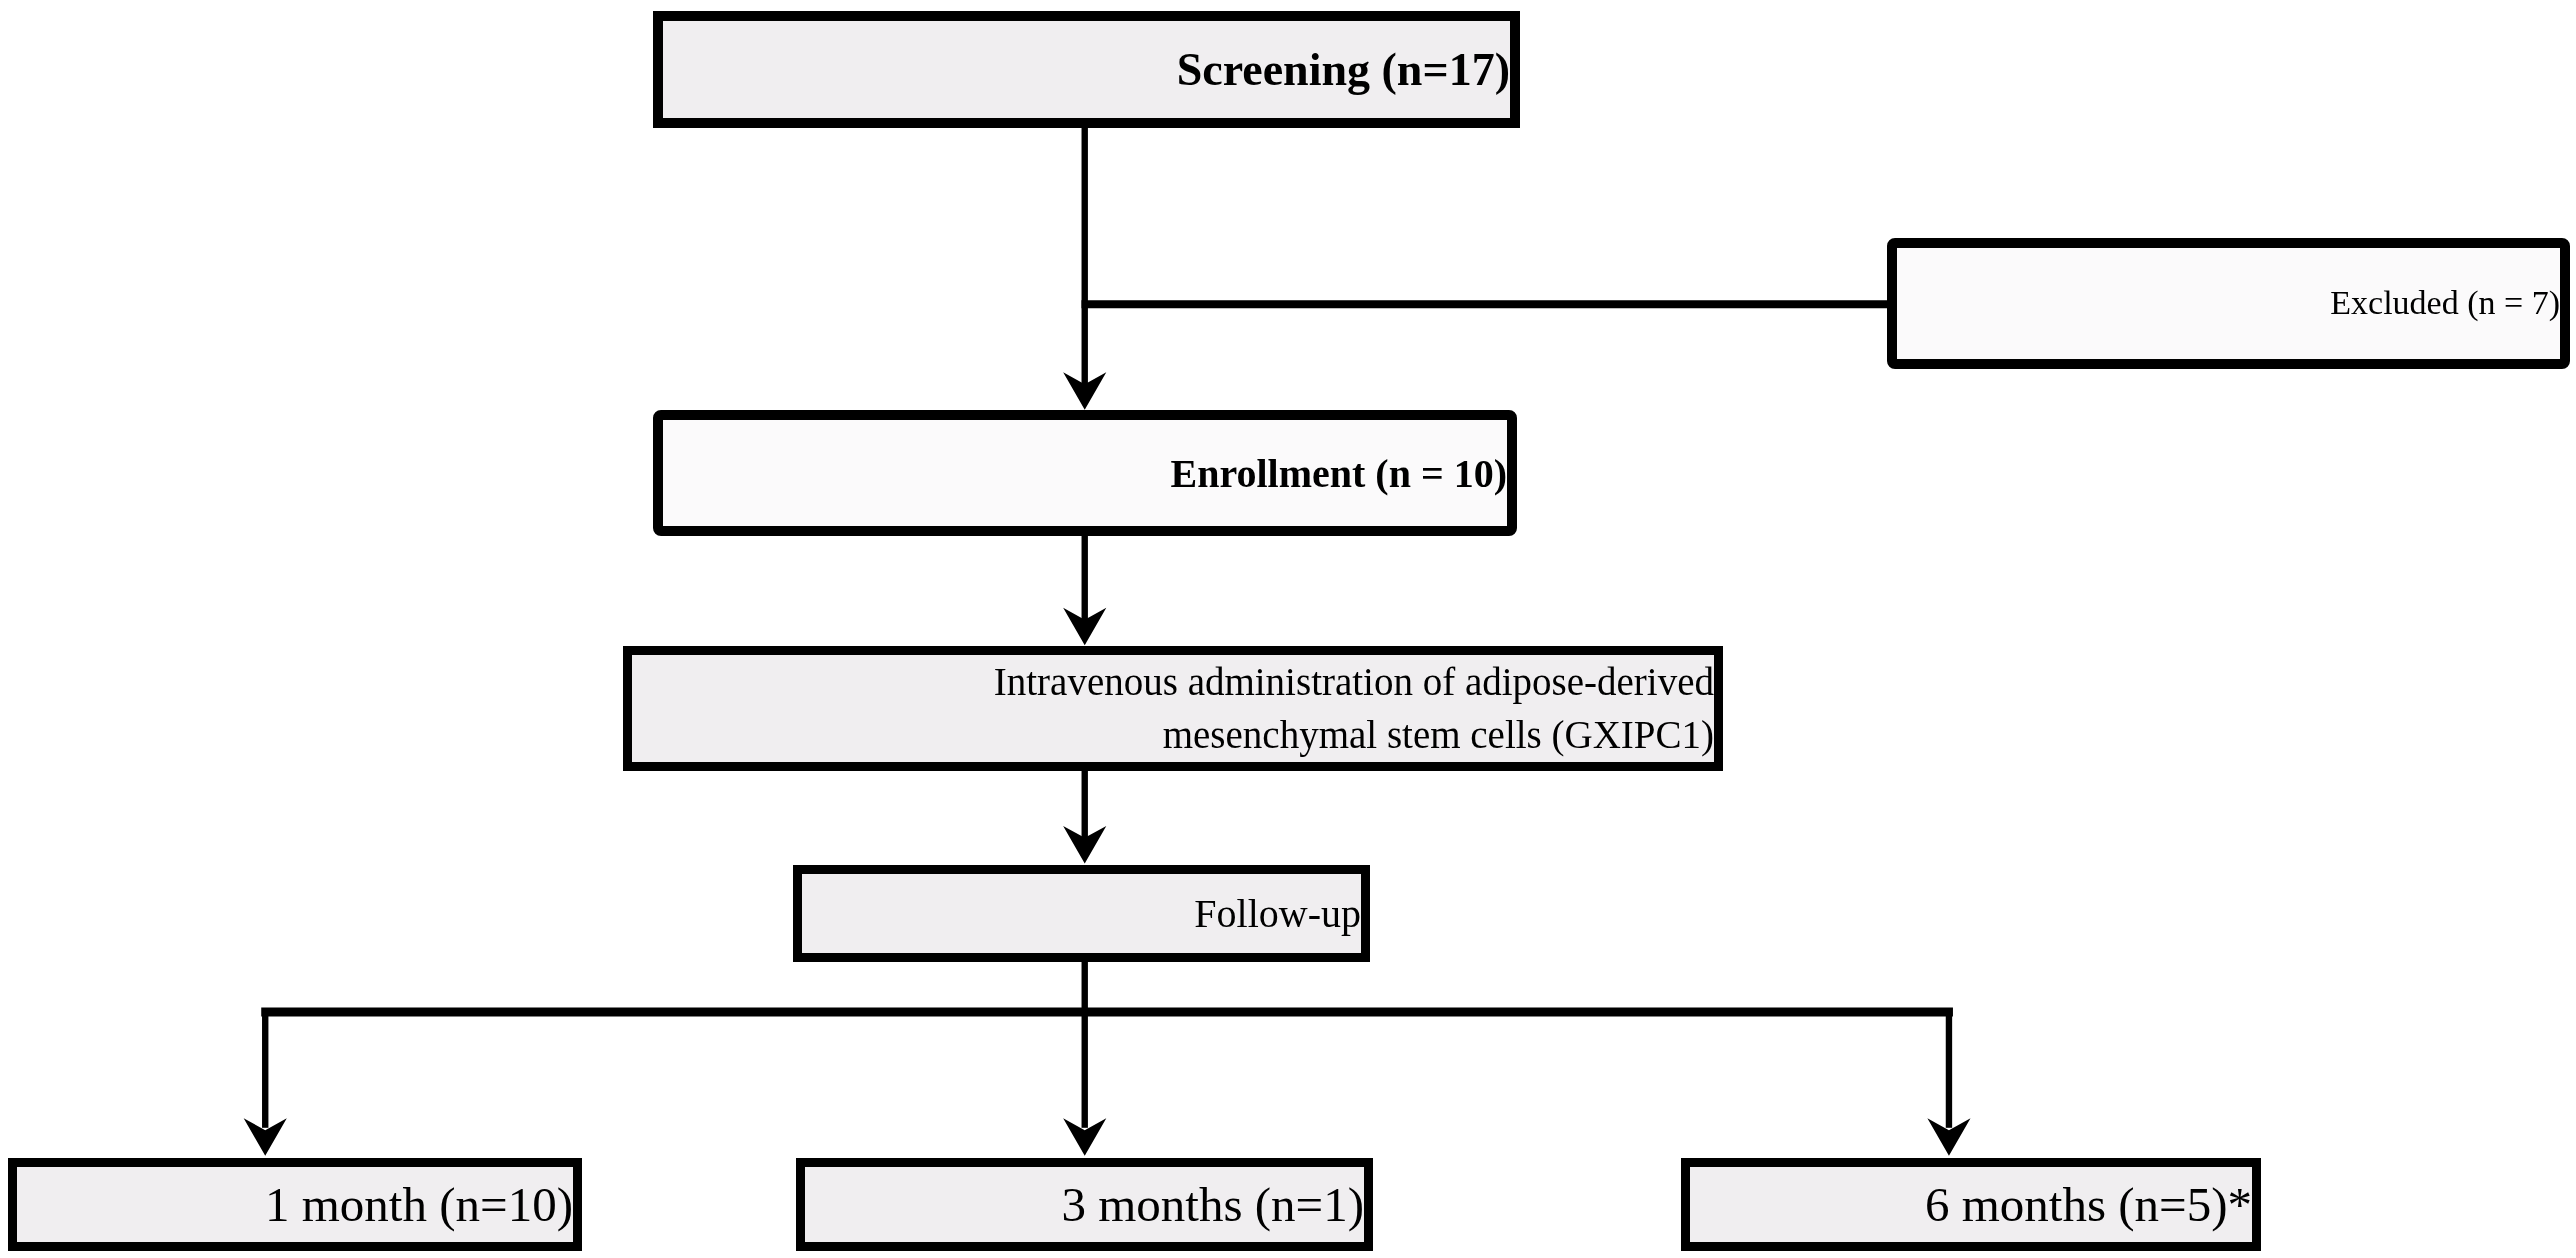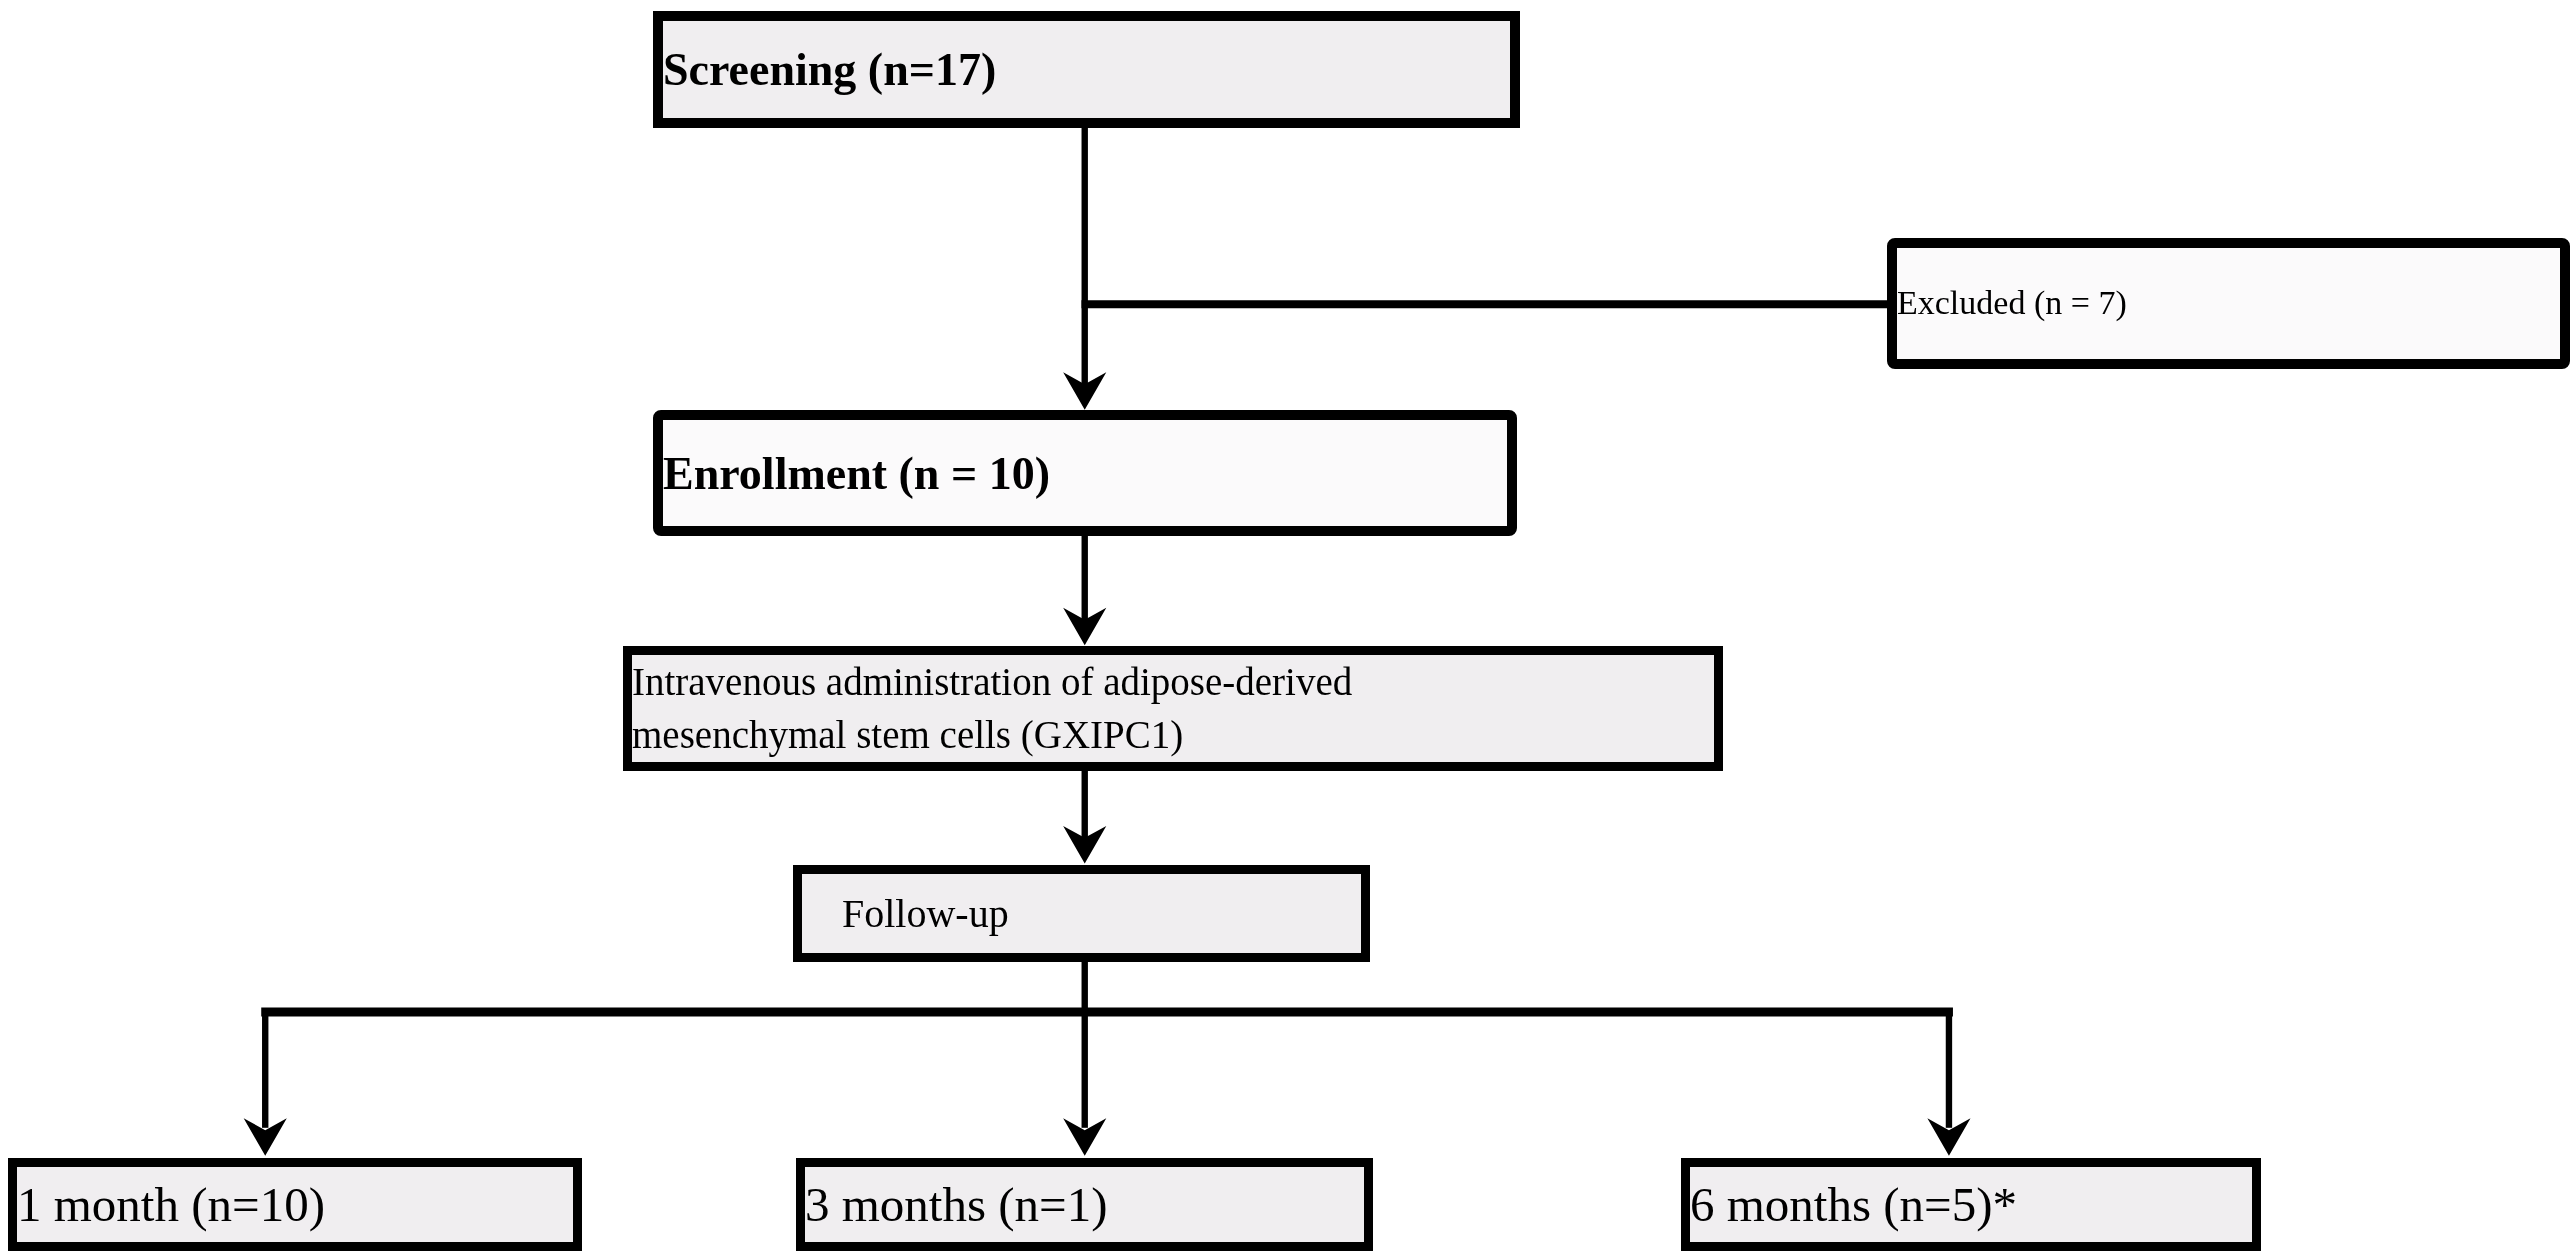--- a/index.html
+++ b/index.html
@@ -17,35 +17,35 @@
     left: 0; top: 0;
     width: 2576px; height: 1258px;
   }
   .ln  { stroke: var(--line, #000000); fill: none; }
   .ah  { fill: var(--line, #000000); stroke: none; }
   .box {
     position: absolute;
     box-sizing: border-box;
     display: flex;
     flex-direction: column;
-    align-items: flex-start;
+    align-items: flex-end;
     justify-content: center;
     text-align: center;
     background: var(--gray-fill, #f0eef0);
     border: 9.6px solid var(--line, #000000);
   }
   .box.round {
     border-radius: 8px;
     border-width: 10.4px;
     background: var(--white-fill, #fbfafb);
     gap: 29px;
   }
   .bold { font-weight: bold; }
   .screening  { font-size: 46px; }
-  .enrollment { font-size: 46px; }
+  .enrollment { font-size: 40px; }
   .excluded   { font-size: 34px; line-height: 1.55; }
   .treatment  { font-size: 39px; line-height: 1.34; }
   .followup   { font-size: 40px; }
   .timepoint  { font-size: 49px; }
 </style>
 </head>
 <body>
 
 <div class="canvas">
 

